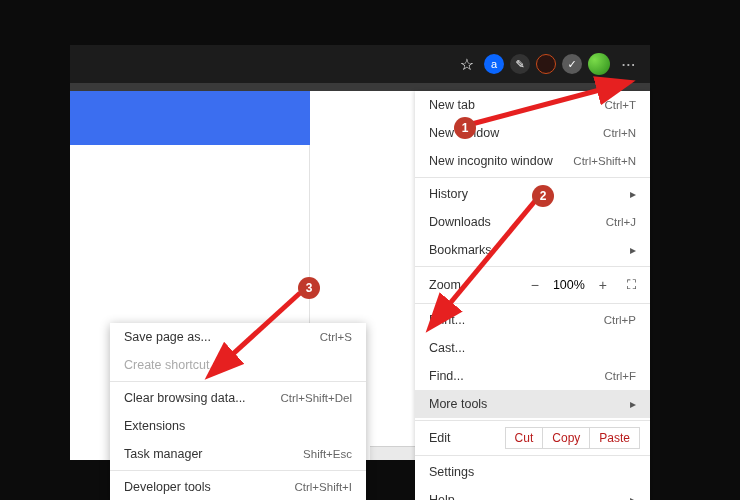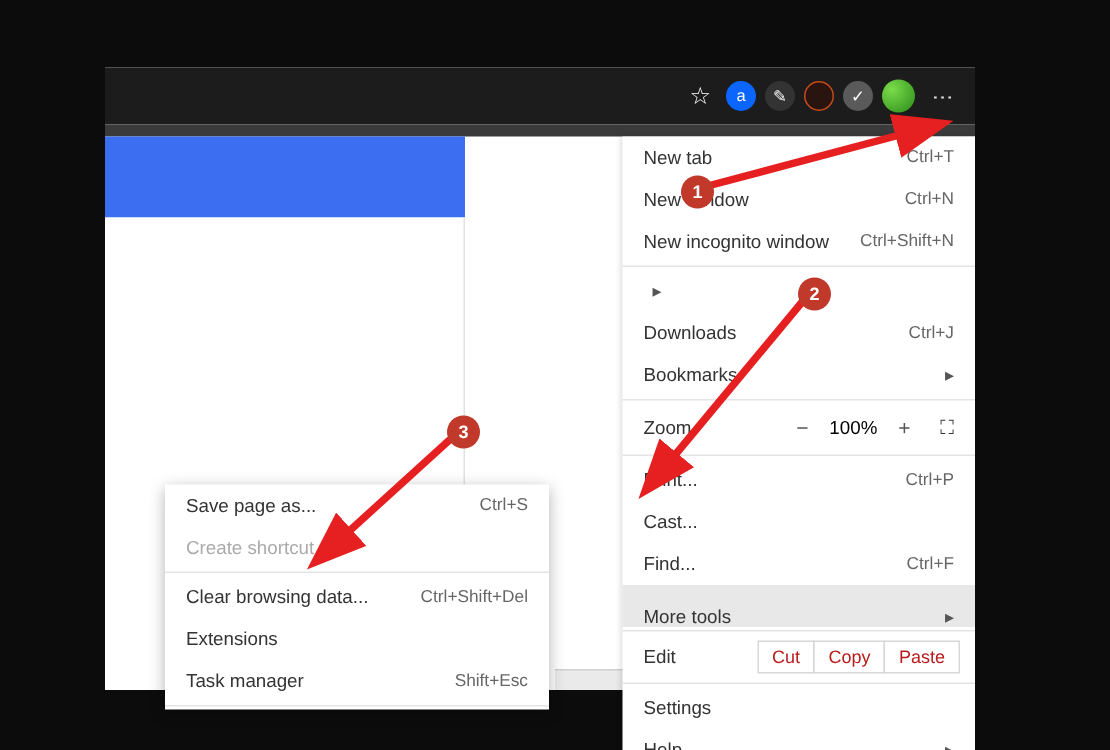--- a/index.html
+++ b/index.html
@@ -12,21 +12,21 @@
     .ext-pencil { background: #333; color: #fff; }
     .ext-orange { background: #2a1410; border: 1px solid #c94a1a; }
     .ext-check { background: #5a5a5a; }
     .avatar { width: 22px; height: 22px; border-radius: 50%; background: radial-gradient(circle at 30% 30%, #7bdc4a, #2a8a1a); }
     .menu-dots { color: #ddd; font-size: 14px; padding: 2px 6px; letter-spacing: -1px; writing-mode: vertical-rl; line-height: 1; }
     .tabstrip { position: absolute; top: 38px; left: 0; right: 0; height: 8px; background: #3a3a3a; }
     .blue-banner { position: absolute; top: 46px; left: 0; width: 240px; height: 54px; background: #3b6ef0; }
     .white-area { position: absolute; top: 100px; left: 0; width: 240px; bottom: 0; background: #fff; border-right: 1px solid #e2e2e2; }
     .main-menu { position: absolute; top: 46px; right: 0; width: 235px; background: #fff; font-size: 12.5px; color: #333; box-shadow: -1px 0 4px rgba(0,0,0,.15); }
     .mrow { display: flex; align-items: center; height: 28px; padding: 0 14px; justify-content: space-between; }
-    .mrow.hov { background: #e8e8e8; align-items: flex-end; }
+    .mrow.hov { background: #e8e8e8; }
     .mlabel { flex: 1; }
     .mshort { color: #666; font-size: 11.5px; }
     .chev { color: #555; font-size: 12px; margin-left: 6px; }
     .sep { height: 1px; background: #e4e4e4; margin: 2px 0; }
     .zoom-row { display: flex; align-items: center; height: 32px; padding: 0 14px; gap: 10px; }
     .zoom-label { flex: 1; }
     .zoom-val { color: #000000; }
     .zoom-btn { color: #555; font-size: 14px; width: 16px; text-align: center; }
     .fs-icon { font-size: 13px; margin-left: 6px; }
     .edit-row { display: flex; height: 30px; align-items: center; padding: 0 10px; }
@@ -66,20 +66,21 @@
     <div class="mrow">
       <span class="mlabel">New window</span>
       <span class="mshort">Ctrl+N</span>
     </div>
     <div class="mrow">
       <span class="mlabel">New incognito window</span>
       <span class="mshort">Ctrl+Shift+N</span>
     </div>
     <div class="sep"></div>
     <div class="mrow">
+      <span class="mlabel">History</span>
       <span class="chev">▸</span>
     </div>
     <div class="mrow">
       <span class="mlabel">Downloads</span>
       <span class="mshort">Ctrl+J</span>
     </div>
     <div class="mrow">
       <span class="mlabel">Bookmarks</span>
       <span class="chev">▸</span>
     </div>
@@ -139,20 +140,24 @@
       <span class="mshort">Ctrl+Shift+Del</span>
     </div>
     <div class="srow">
       <span>Extensions</span>
     </div>
     <div class="srow">
       <span>Task manager</span>
       <span class="mshort">Shift+Esc</span>
     </div>
     <div class="sep"></div>
+    <div class="srow">
+      <span>Developer tools</span>
+      <span class="mshort">Ctrl+Shift+I</span>
+    </div>
   </div>
 
   <svg class="arrow" style="left:388px; top:30px; width:180px; height:60px;">
     <defs>
         <marker id="ah1" markerWidth="8" markerHeight="8" refX="6" refY="3" orient="auto">
           <polygon points="0 0, 8 3, 0 6" fill="#e62020"></polygon>
         </marker>
       </defs>
     <line x1="10" y1="50" x2="168" y2="8" stroke="#e62020" stroke-width="5" marker-end="url(#ah1)"></line>
   </svg>

